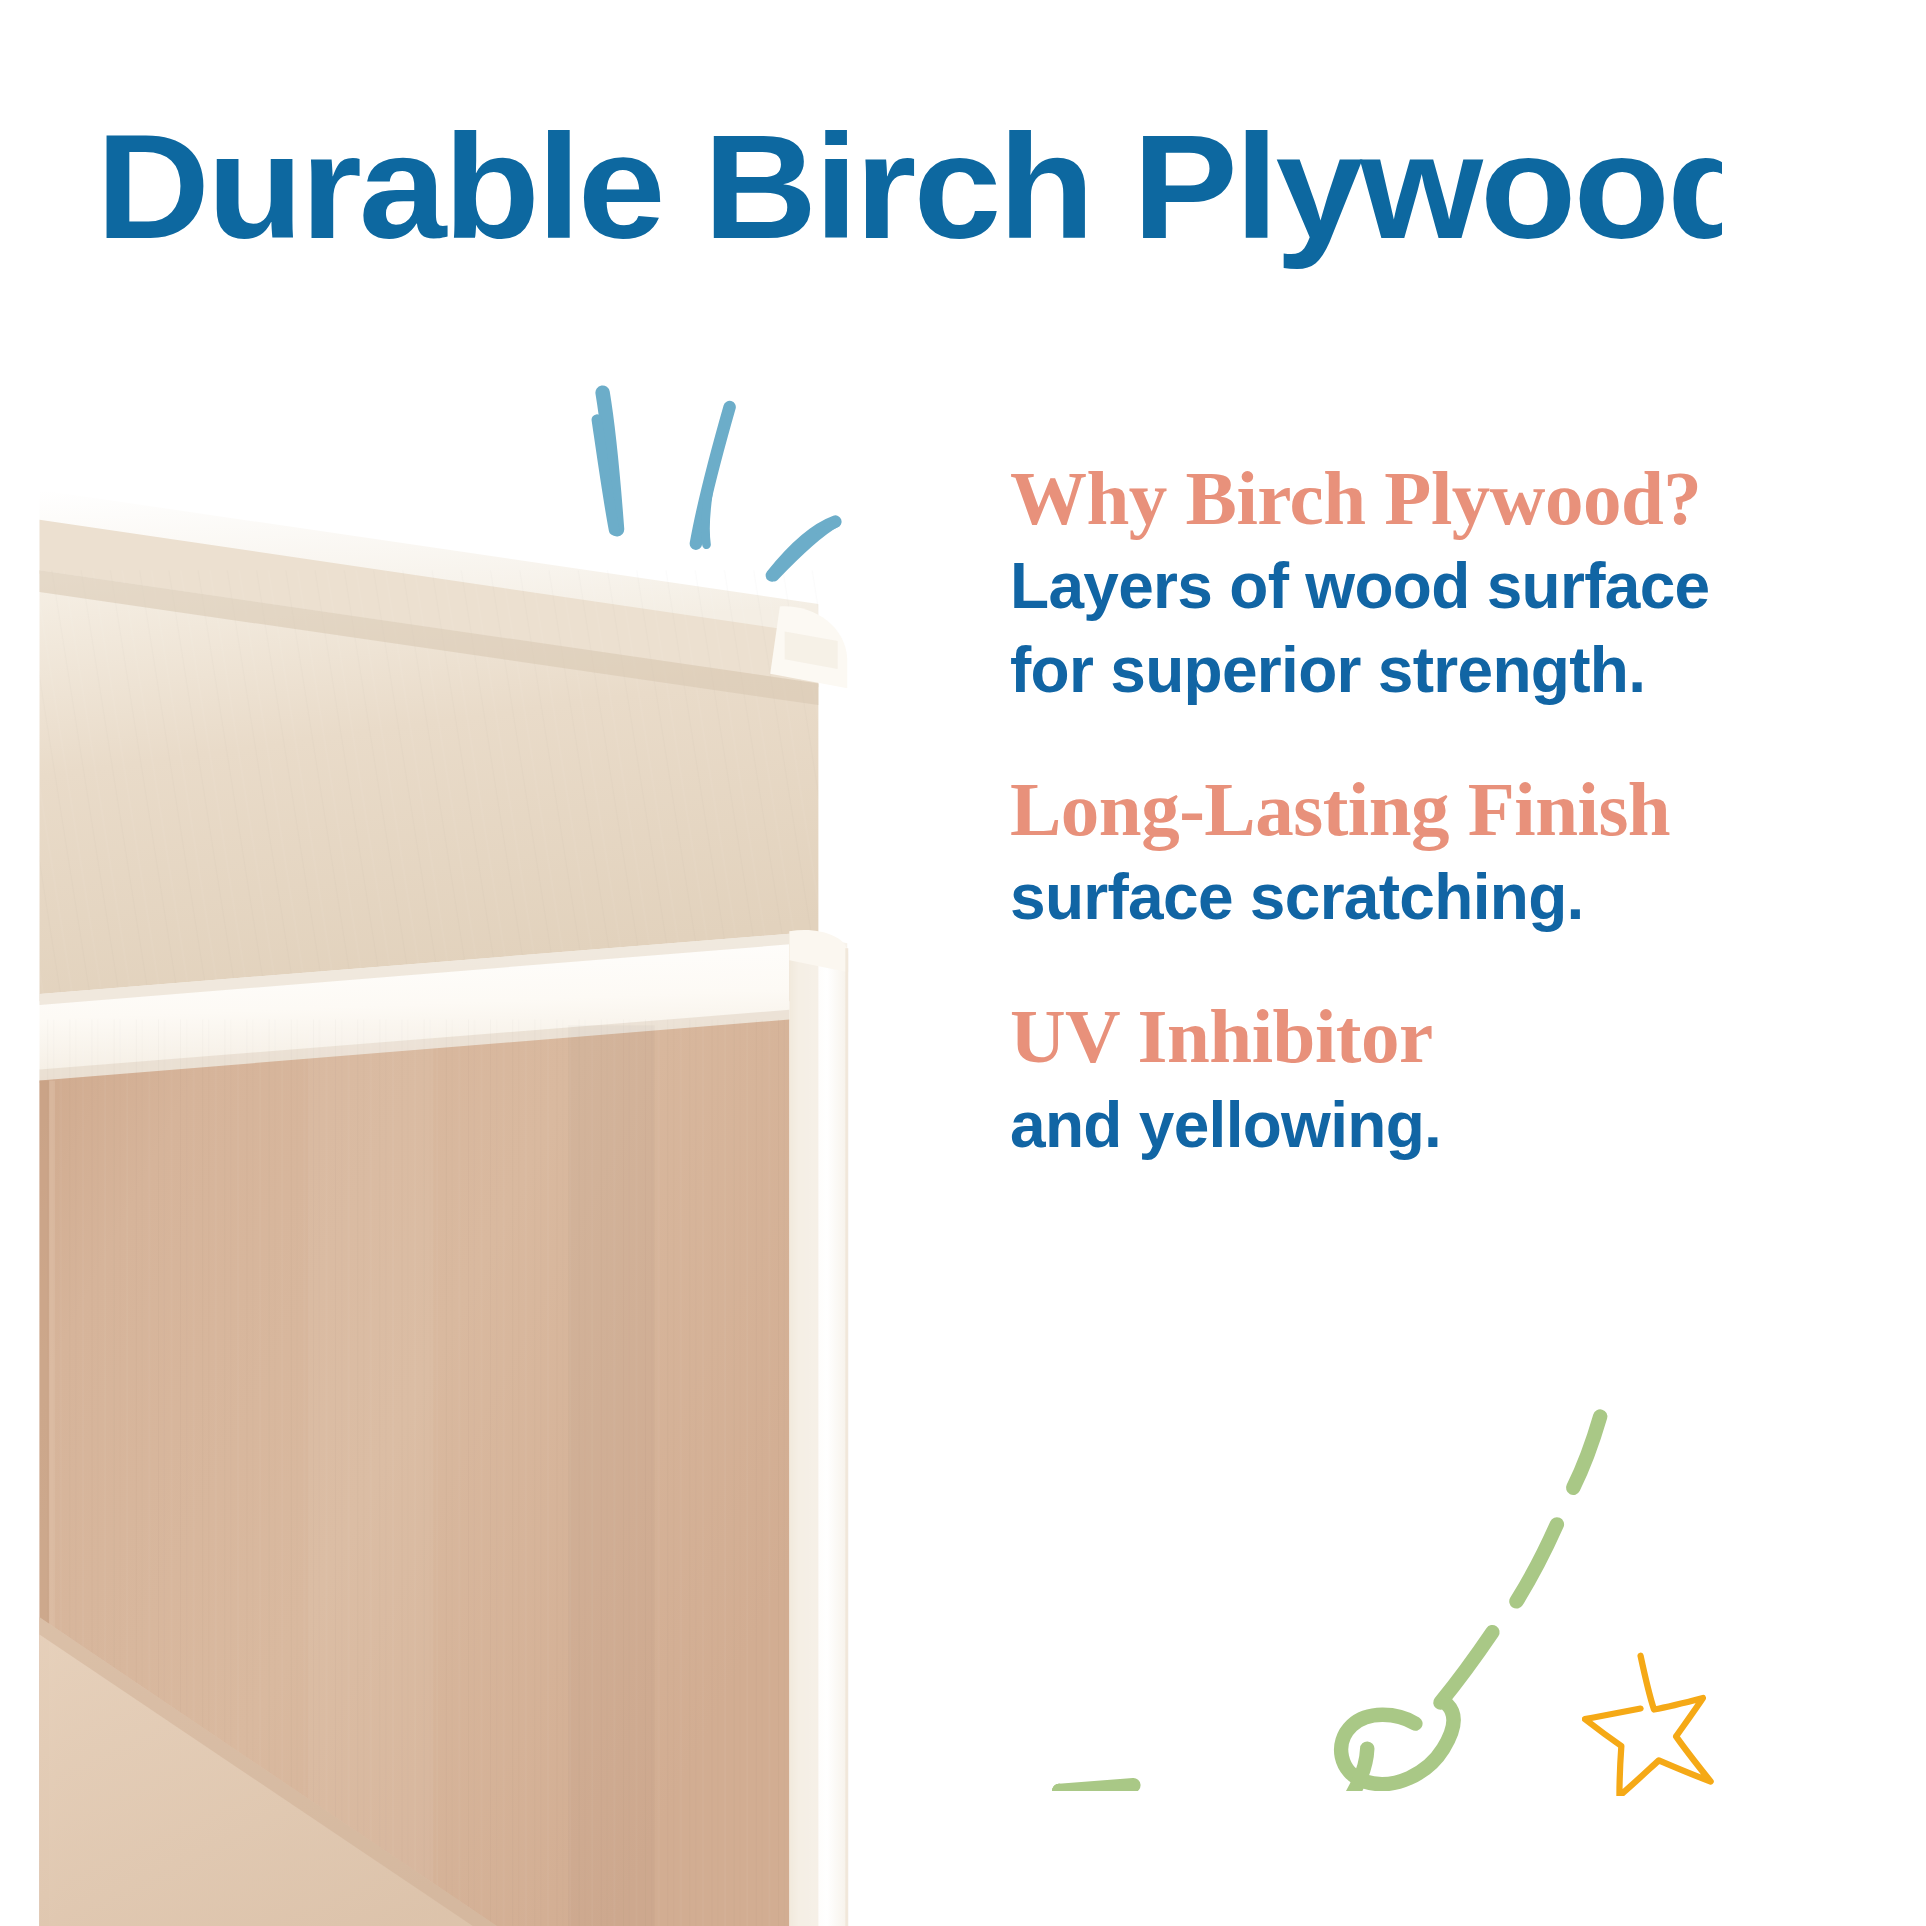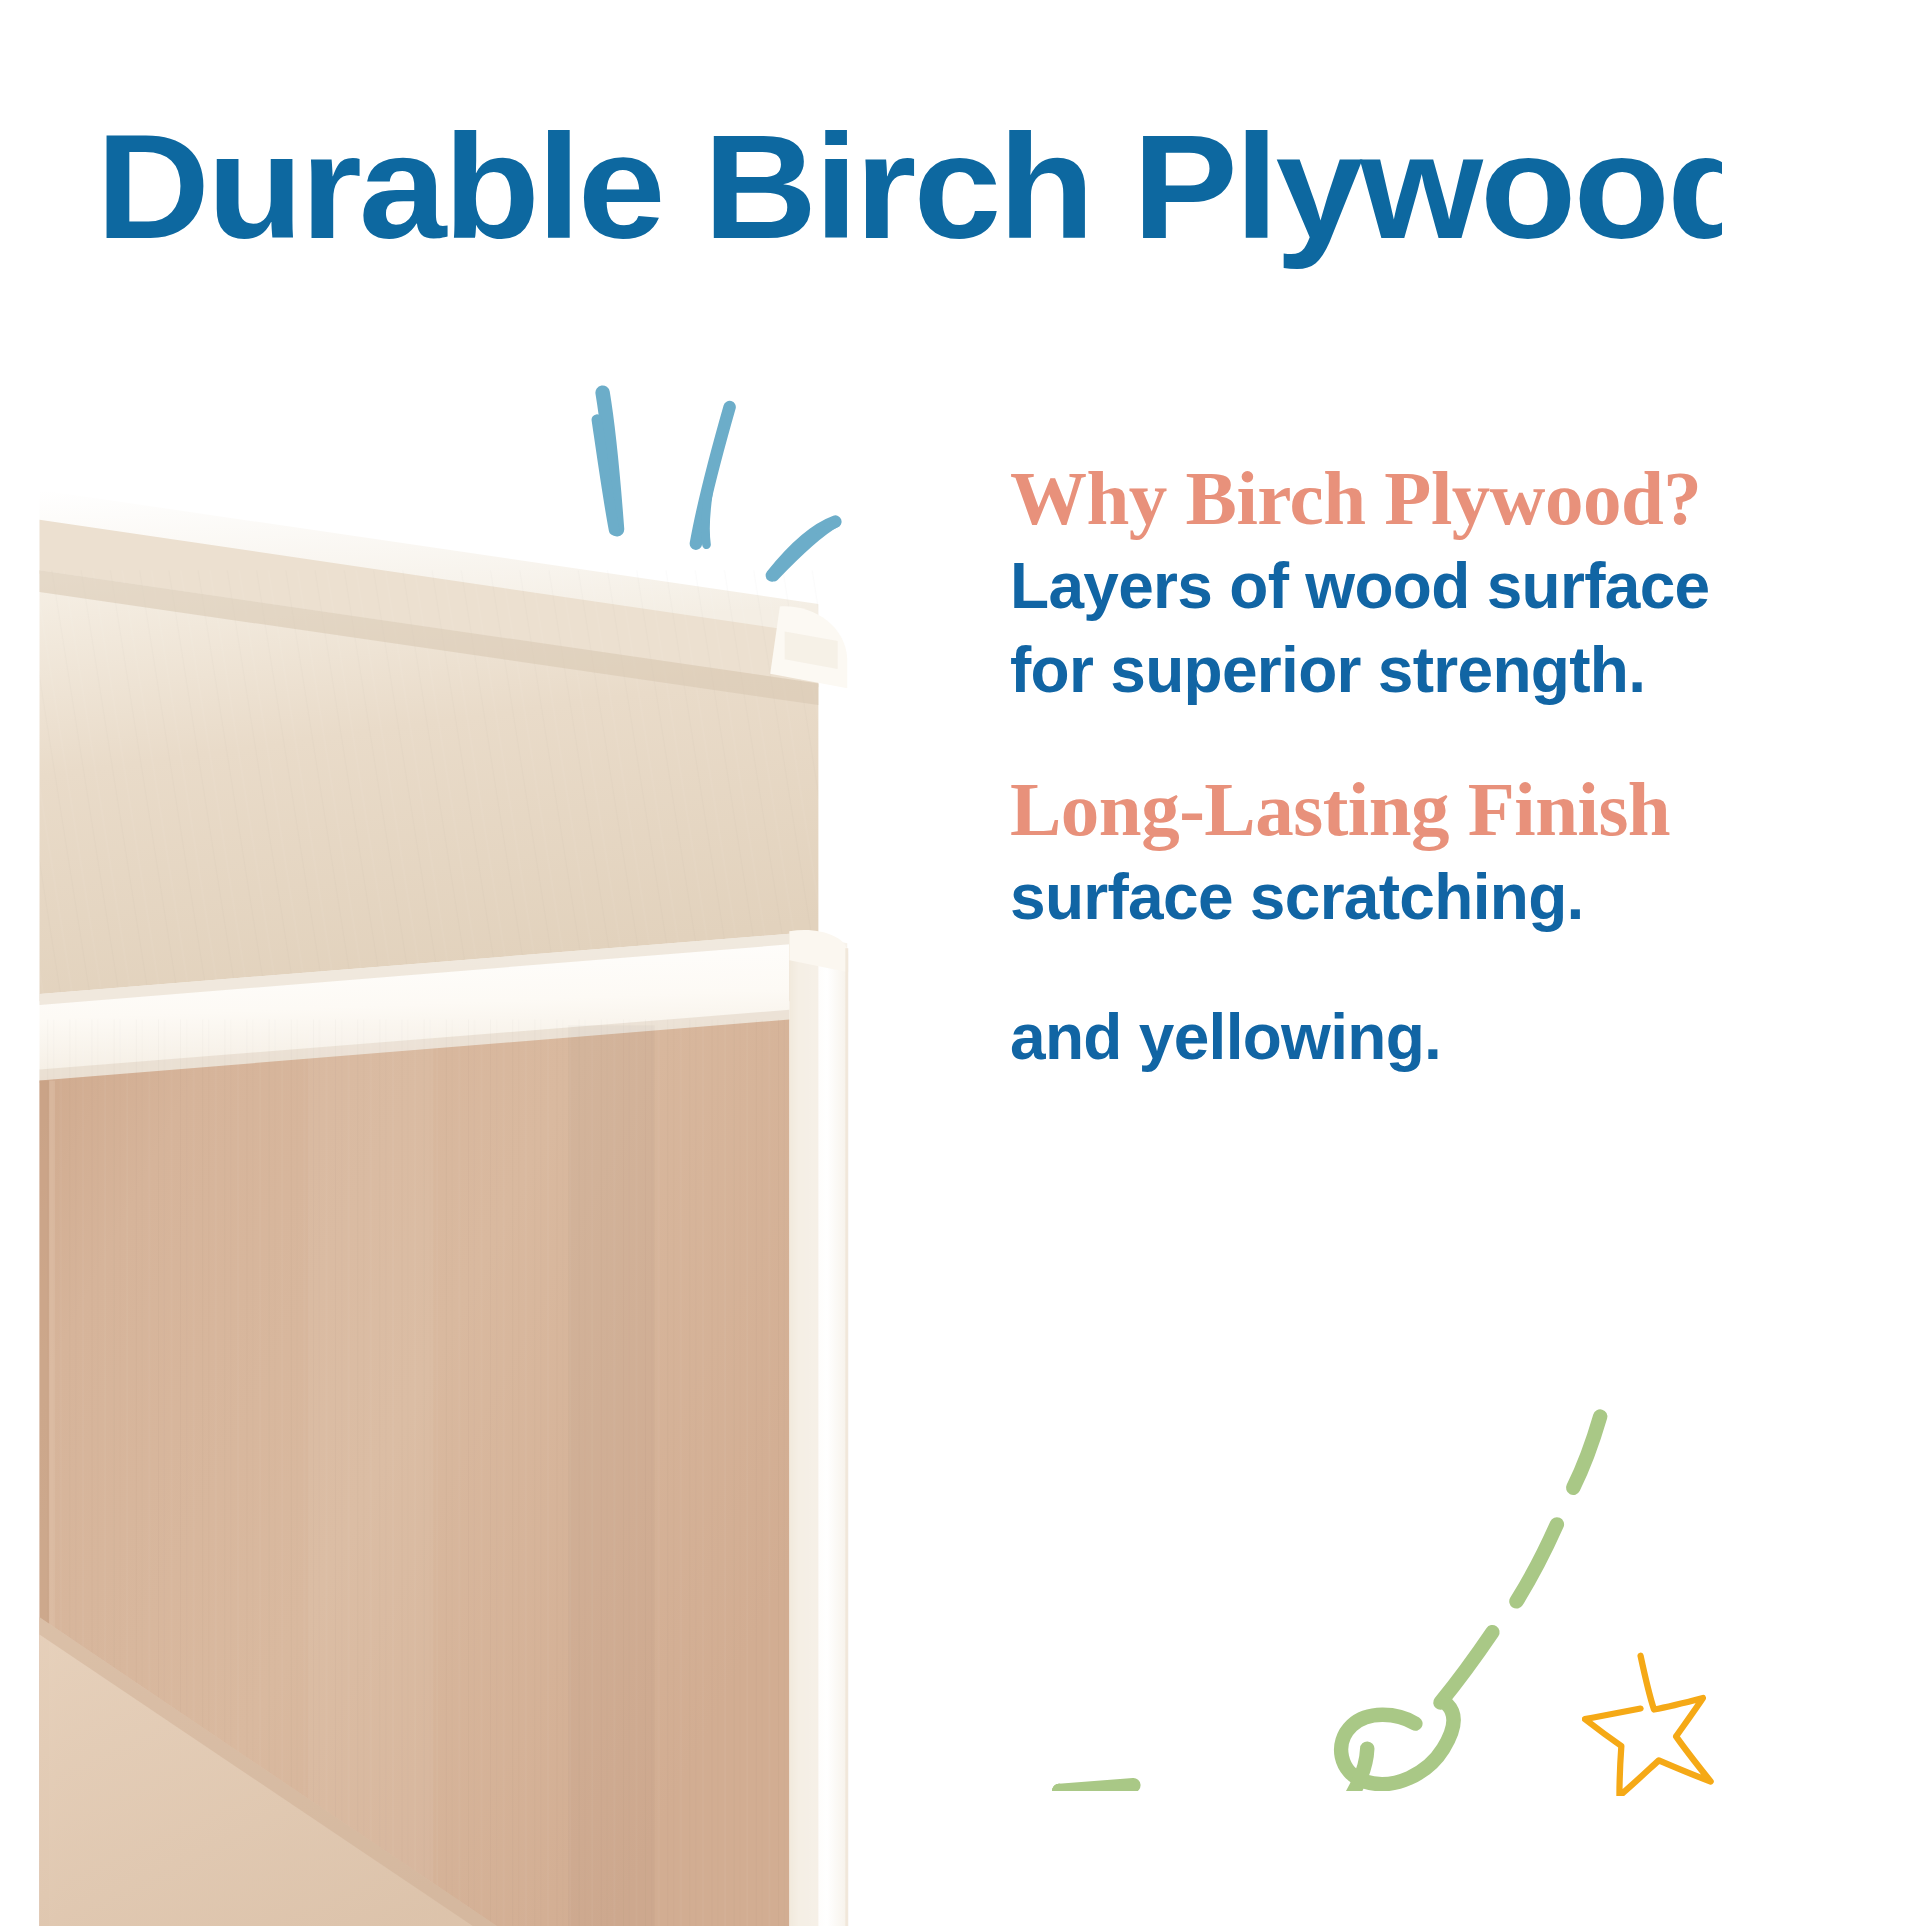--- a/index.html
+++ b/index.html
@@ -187,20 +187,21 @@
     </div>
 
     <div class="block">
       <div class="heading">Long-Lasting Finish</div>
       <div class="body">
         <span class="ln">surface scratching.</span>
       </div>
     </div>
 
     <div class="block">
+      <div class="heading">UV Inhibitor</div>
       <div class="body">
         <span class="ln">and yellowing.</span>
       </div>
     </div>
 
   </div>
 
   <div class="doodle" id="greenarrow">
     <svg width="636" height="385" viewBox="0 0 1320 800" xmlns="http://www.w3.org/2000/svg">
       <g stroke="#a9c886" stroke-width="30" stroke-linecap="round" fill="none">

